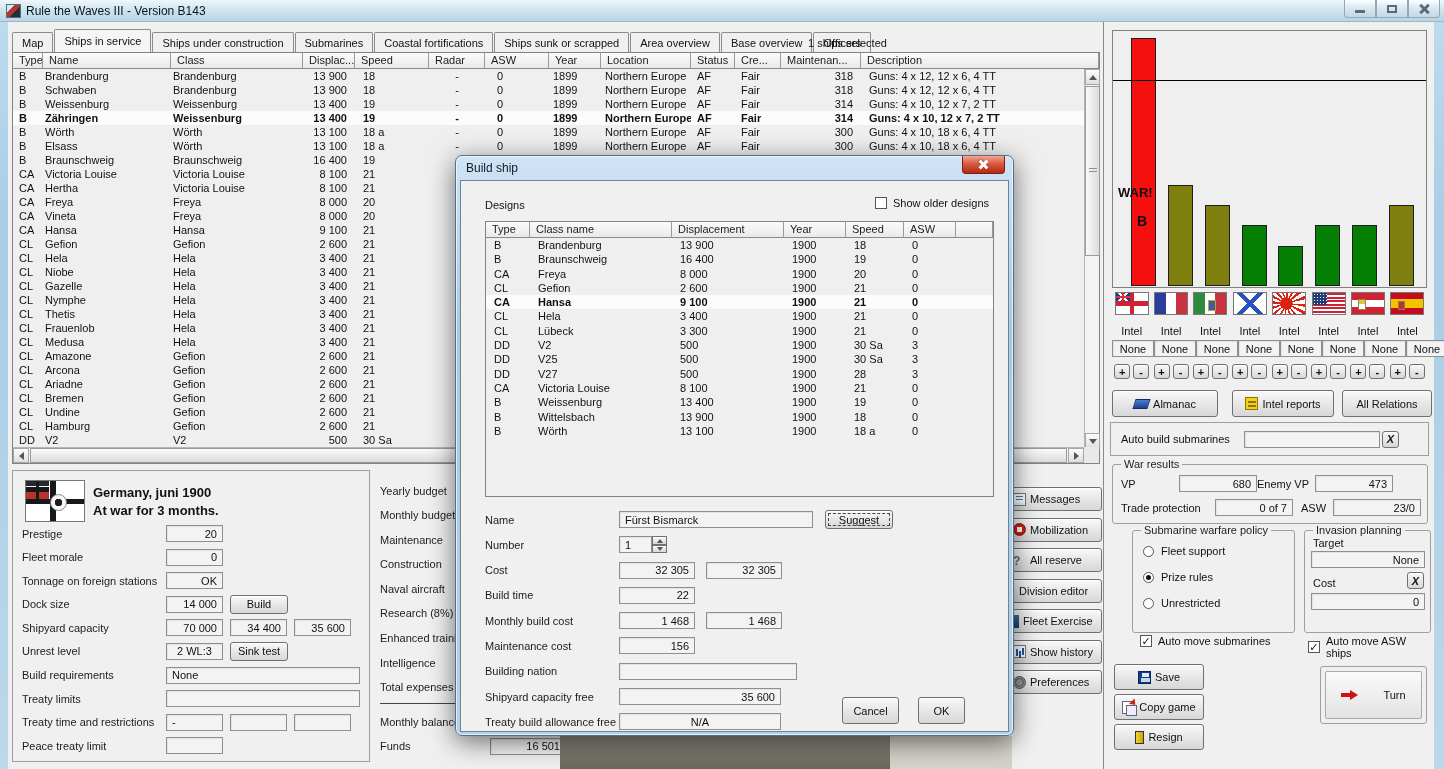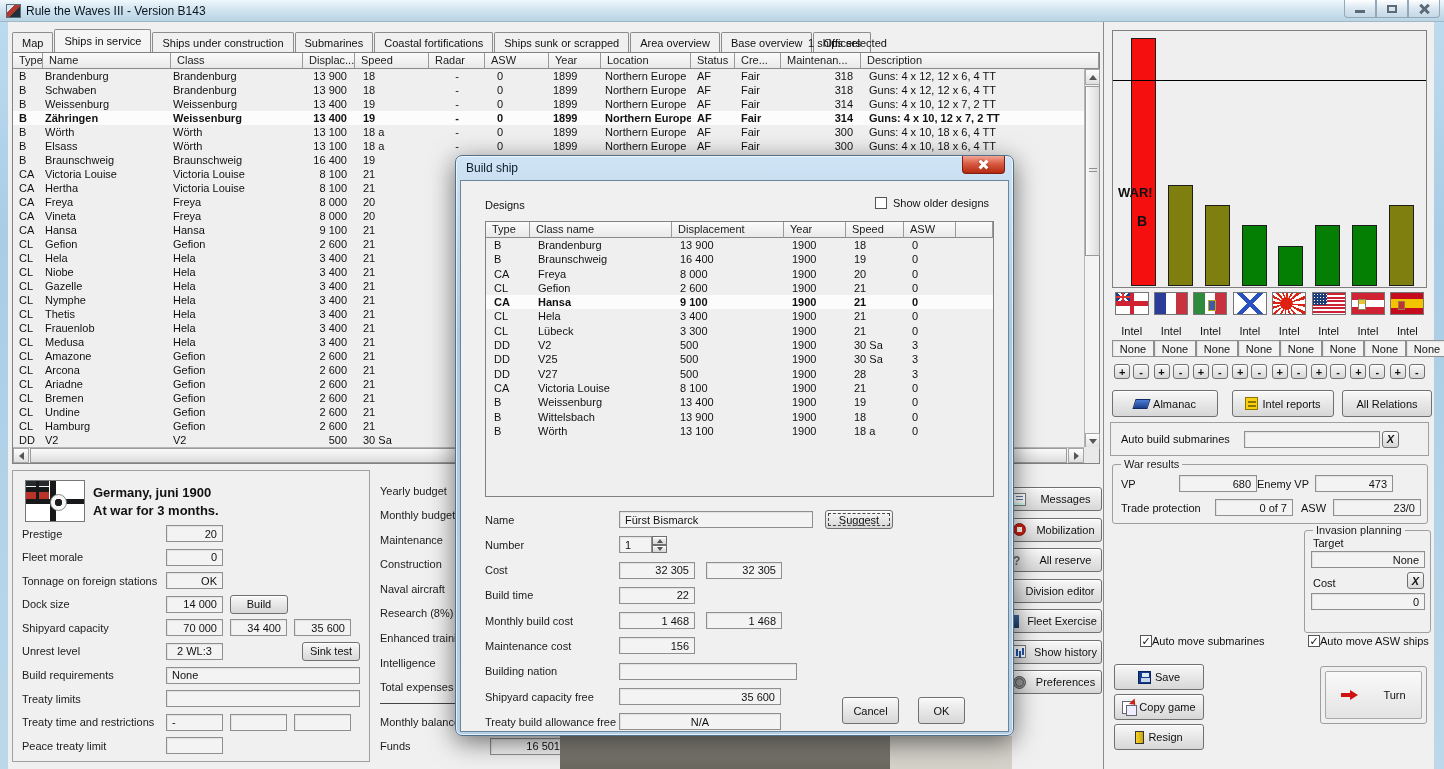--- a/index.html
+++ b/index.html
@@ -94,21 +94,21 @@
   .b-row{display:flex;align-items:center;height:17px;margin-bottom:7.6px}
   .b-row .lbl{flex:1;white-space:nowrap;overflow:hidden}
   .b-val{width:76px}
   .b-div{height:1px;background:#444;margin:2px 0 9px 0;width:178px}
   
   .strip-dark{position:absolute;left:552px;top:714px;width:330px;height:33px;background:linear-gradient(180deg,#8a887f,#6a675e)}
   .strip-light{position:absolute;left:882px;top:714px;width:122px;height:33px;background:#d6d3cb}
   
   .sidebtns{position:absolute;left:998px;top:465px;width:96px}
   .sbtn{width:96px;height:24px;margin-bottom:6.5px;justify-content:flex-start;padding-left:6px}
-  .sbtn .lb{flex:1;text-align:center}
+  .sbtn .lb{flex:1;}
   .ic{width:13px;height:13px;position:relative;flex:0 0 13px}
   .ic-doc{background:#fff;border:1px solid #7a7a7a;box-shadow:inset 0 -2px 0 #cfe}
   .ic-doc::before{content:"";position:absolute;left:2px;top:2px;width:7px;height:6px;
      background:repeating-linear-gradient(180deg,#5577aa 0 1px,transparent 1px 3px)}
   .ic-clock{border-radius:50%;background:radial-gradient(circle,#fff 0 3px,#cc2211 3px);border:1px solid #881111}
   .ic-help::before{content:"?";font-weight:bold;color:#666;font-size:12px}
   .ic-none{width:2px;flex:0 0 2px}
   .ic-fleet{background:linear-gradient(180deg,#3a6ea5,#1c3f66);width:6px;flex:0 0 6px}
   .ic-chart{background:#fff;border:1px solid #7a7a7a}
   .ic-chart::before{content:"";position:absolute;left:2px;bottom:1px;width:2px;height:7px;background:#2255aa;box-shadow:3px 2px 0 #2255aa,6px -1px 0 #2255aa}
@@ -165,21 +165,21 @@
   .nonebox{width:42px;height:17px}
   .pm{display:flex;gap:3px}
   .pmbtn{width:16px;height:15px;font-weight:bold}
   .ractions{position:absolute;left:0;top:368px;width:331px;height:27px}
   .autobox{position:absolute;left:6px;top:400px;width:319px;height:34px;border:1px solid #9f9f9f;display:flex;align-items:center}
   .wargrp{position:absolute;left:8px;top:442px;width:316px;height:60px}
   .wrow{position:absolute;display:flex;align-items:center}
   .polgrp{position:absolute;left:28px;top:508px;width:163px;height:103px}
   .invgrp{position:absolute;left:200px;top:508px;width:127px;height:103px}
   .polrow{position:absolute;left:10px;display:flex;align-items:center;gap:7px}
-  .cbrow{position:absolute;top:613px;display:flex;align-items:center;}
+  .cbrow{position:absolute;top:613px;display:flex;align-items:center;gap:6px}
   .turnbtn{position:absolute;left:216px;top:644px;width:107px;height:58px;border:1px solid #9f9f9f;border-radius:3px;background:#f0f0f0;display:flex;align-items:center;justify-content:center;gap:24px}
   .turnbtn::before{content:"";position:absolute;inset:4px;border:1px solid #aaa;border-radius:2px;background:linear-gradient(180deg,#fafafa,#e3e3e3)}
   .turnbtn *{position:relative}
   
   .dialog{position:absolute;left:455px;top:155px;width:559px;height:581px;z-index:50;border-radius:7px;
      background:linear-gradient(180deg,#cfe4f5,#a9c9e2 30%,#b5d0e6);border:1px solid #51708c;
      box-shadow:0 6px 26px rgba(0,0,0,.55), inset 0 0 0 1px rgba(255,255,255,.65)}
   .dlg-title{position:absolute;left:10px;top:5px;font-size:12px;color:#0c1c2a}
   .dlg-close{position:absolute;right:8px;top:0;width:43px;height:18px;border:1px solid #7e1f12;border-top:none;border-radius:0 0 4px 4px;
      background:linear-gradient(180deg,#f4a493,#d95b44 45%,#b4290f);display:flex;align-items:center;justify-content:center}
@@ -763,21 +763,21 @@
         </div>
       <div class="lp-row">
           <span class="lbl">Shipyard capacity</span>
           <span class="fld w57">70 000</span>
           <span class="fld w57">34 400</span>
           <span class="fld w57">35 600</span>
         </div>
       <div class="lp-row">
           <span class="lbl">Unrest level</span>
           <span class="fld w57" style="justify-content:center">2 WL:3</span>
-          <span class="btn lp-btn" style="margin-left:72px">Sink test</span>
+          <span class="btn lp-btn" style="">Sink test</span>
         </div>
       <div class="lp-row">
           <span class="lbl">Build requirements</span>
           <span class="fld w194 left">None</span>
         </div>
       <div class="lp-row">
           <span class="lbl">Treaty limits</span>
           <span class="fld w194 left"></span>
         </div>
       <div class="lp-row">
@@ -1008,20 +1008,38 @@
         <span class="fld" style="width:78px">473</span>
       </div>
     <div class="wrow" style="left:8px;top:34px">
         <span style="width:94px">Trade protection</span>
         <span class="fld" style="width:78px">0 of 7</span>
         <span style="margin-left:8px;width:32px">ASW</span>
         <span class="fld" style="width:88px">23/0</span>
       </div>
   </div>
 
+  <div class="grp polgrp">
+    <span class="leg">Submarine warfare policy</span>
+    <div>
+
+    <div class="polrow" style="position:static;margin:14px 0 0 10px">
+          <span class="radio"></span>
+          <span>Fleet support</span>
+        </div>
+        <div class="polrow" style="position:static;margin:14px 0 0 10px">
+          <span class="radio on"></span>
+          <span>Prize rules</span>
+        </div>
+        <div class="polrow" style="position:static;margin:14px 0 0 10px">
+          <span class="radio"></span>
+          <span>Unrestricted</span>
+        </div>
+      </div>
+  </div>
 
   <div class="grp invgrp">
     <span class="leg">Invasion planning</span>
     <div style="position:absolute;left:8px;top:6px">Target</div>
     <div class="fld" style="position:absolute;left:6px;top:20px;width:114px">None</div>
     <span class="btn xbtn" style="position:absolute;right:6px;top:41px"></span>
     <div style="position:absolute;left:8px;top:46px">Cost</div>
     <div class="fld" style="position:absolute;left:6px;top:62px;width:114px">0</div>
   </div>
 

